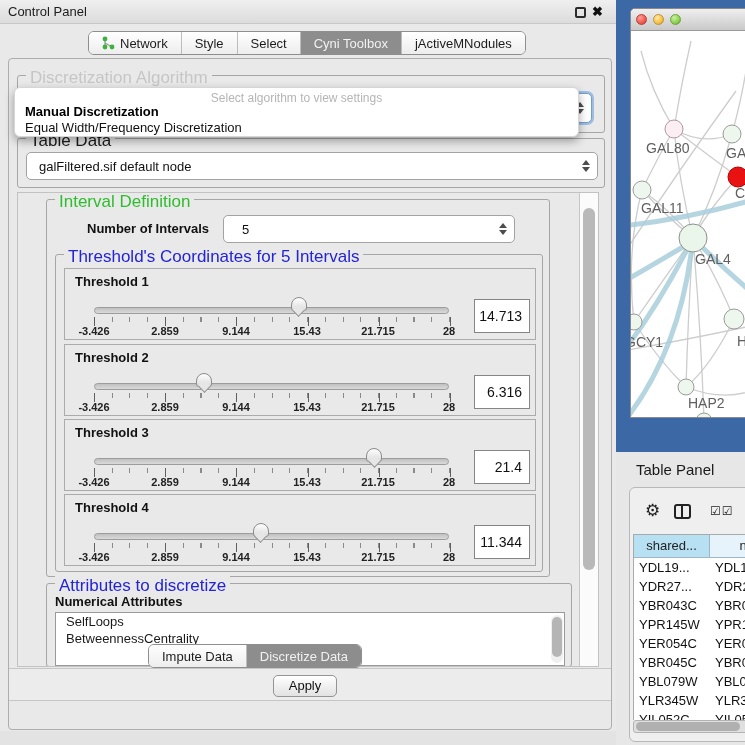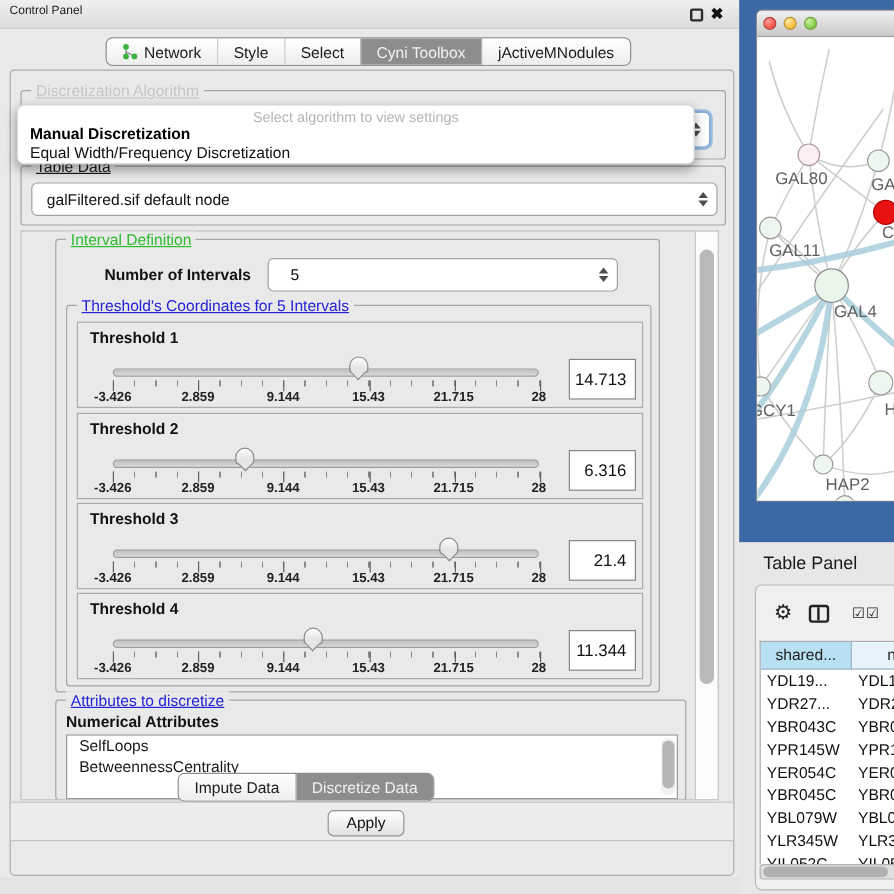--- a/index.html
+++ b/index.html
@@ -3,38 +3,38 @@
 <meta charset="utf-8">
 <style>
   html,body{margin:0;padding:0;background:#dfdfdf;}
   *{box-sizing:border-box;font-family:"Liberation Sans",sans-serif;}
   .stage{position:relative;width:745px;height:745px;overflow:hidden;background:#e3e3e3;}
 
   
   .control-panel{position:absolute;left:0;top:0;width:616px;height:731px;background:#e9e9e9;}
   .cp-header{position:absolute;left:0;top:0;width:616px;height:24px;
     background:linear-gradient(#efefef,#dcdcdc);border-bottom:1px solid #c8c8c8;}
-  .cp-title{position:absolute;left:8px;top:4px;font-size:10px;color:#1b1b1b;}
+  .cp-title{position:absolute;left:8px;top:4px;font-size:13px;color:#1b1b1b;}
   .float-icon{position:absolute;left:575px;top:7px;width:11px;height:11px;border:2px solid #2b2b2b;border-radius:2px;}
   .close-icon{position:absolute;left:592px;top:4px;font-size:13px;font-weight:bold;color:#111;}
 
   
   .tabrow{position:absolute;left:88px;top:31px;height:24px;display:flex;
     border:1px solid #8e8e8e;border-radius:6px;overflow:hidden;background:#fff;}
   .tab{display:flex;align-items:center;gap:5px;padding:0 13px;font-size:13px;color:#1c1c1c;
     background:linear-gradient(#ffffff,#ededed);border-right:1px solid #bdbdbd;white-space:nowrap;}
   .tab:last-child{border-right:none;}
   .tab.selected{background:#8d8d8d;color:#f1f1f1;}
 
   
   .cp-frame{position:absolute;left:8px;top:58px;width:604px;height:672px;
     border:1px solid #adadad;border-radius:4px;background:#e9e9e9;}
 
   .group{position:absolute;border:1px solid #a6a6a6;border-radius:3px;}
-  .legend{position:absolute;top:-8px;left:8px;background:#e9e9e9;padding:0 4px;font-size:13px;color:#1c1c1c;white-space:nowrap;text-decoration:underline;}
+  .legend{position:absolute;top:-8px;left:8px;background:#e9e9e9;padding:0 4px;font-size:17px;color:#1c1c1c;white-space:nowrap;}
   .legend.faded{color:#c6c6c6;}
   .legend.green{color:#2ebd2e;}
   .legend.blue{color:#2323d7;}
 
   .combo{position:absolute;background:#fff;border:1px solid #a2a2a2;border-radius:5px;font-size:13px;color:#111;}
   .combo .val{position:absolute;left:12px;top:50%;transform:translateY(-50%);}
   .stepper{position:absolute;right:7px;top:50%;transform:translateY(-50%);display:flex;flex-direction:column;gap:2px;}
   .stepper .up{width:0;height:0;border-left:4px solid transparent;border-right:4px solid transparent;border-bottom:5px solid #4d4d4d;}
   .stepper .dn{width:0;height:0;border-left:4px solid transparent;border-right:4px solid transparent;border-top:5px solid #4d4d4d;}
   .combo.focus{border:1px solid #6f9fd4;box-shadow:0 0 0 2px rgba(110,160,215,.6);}

